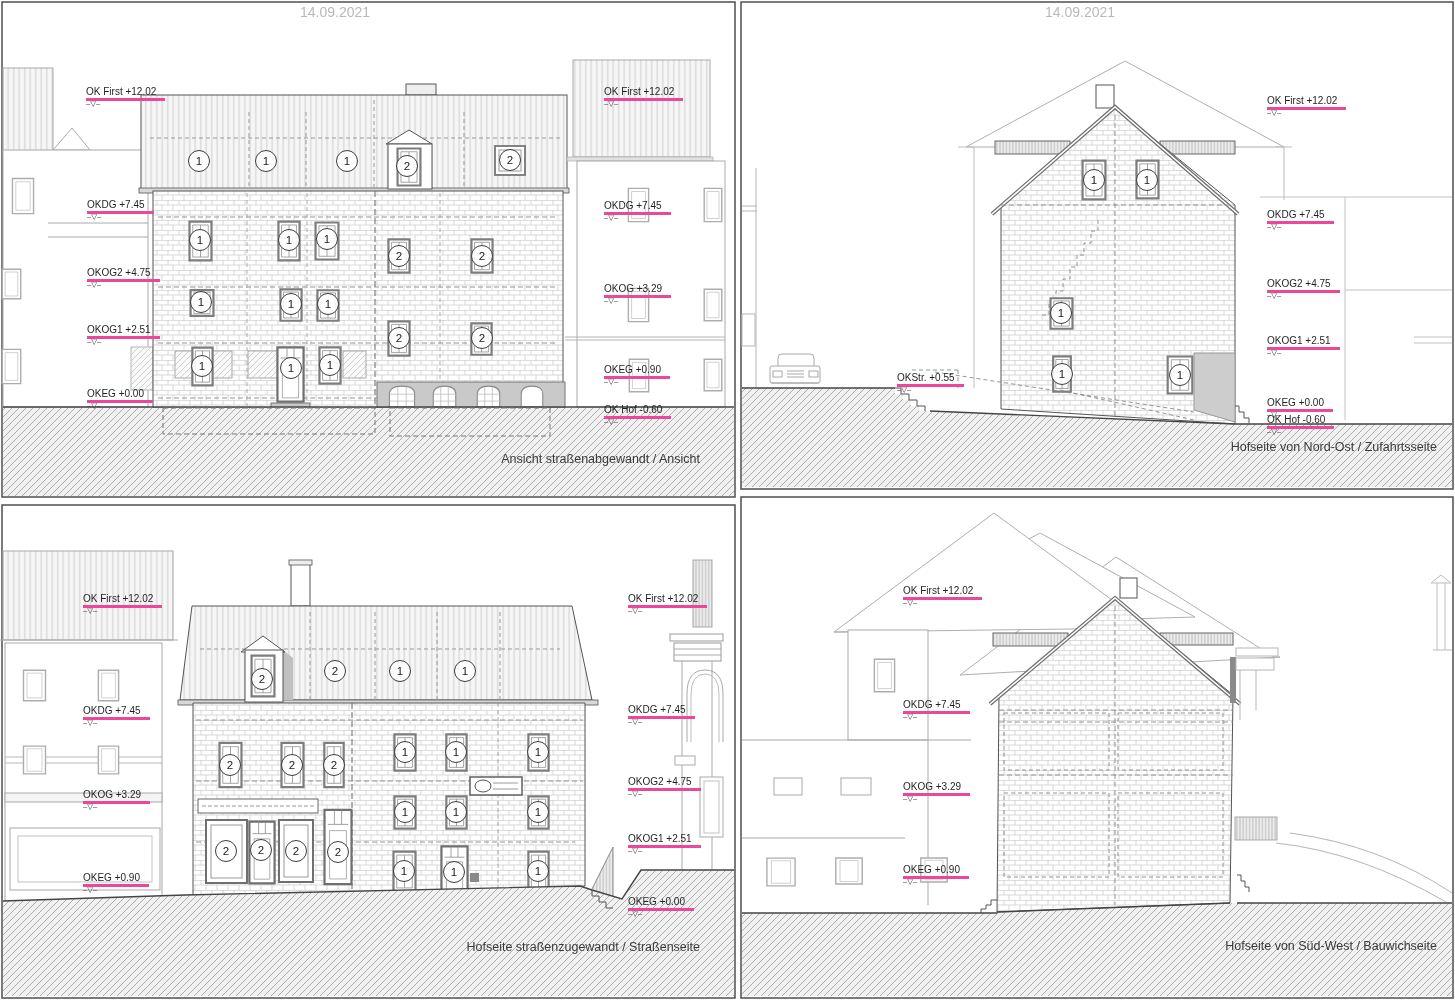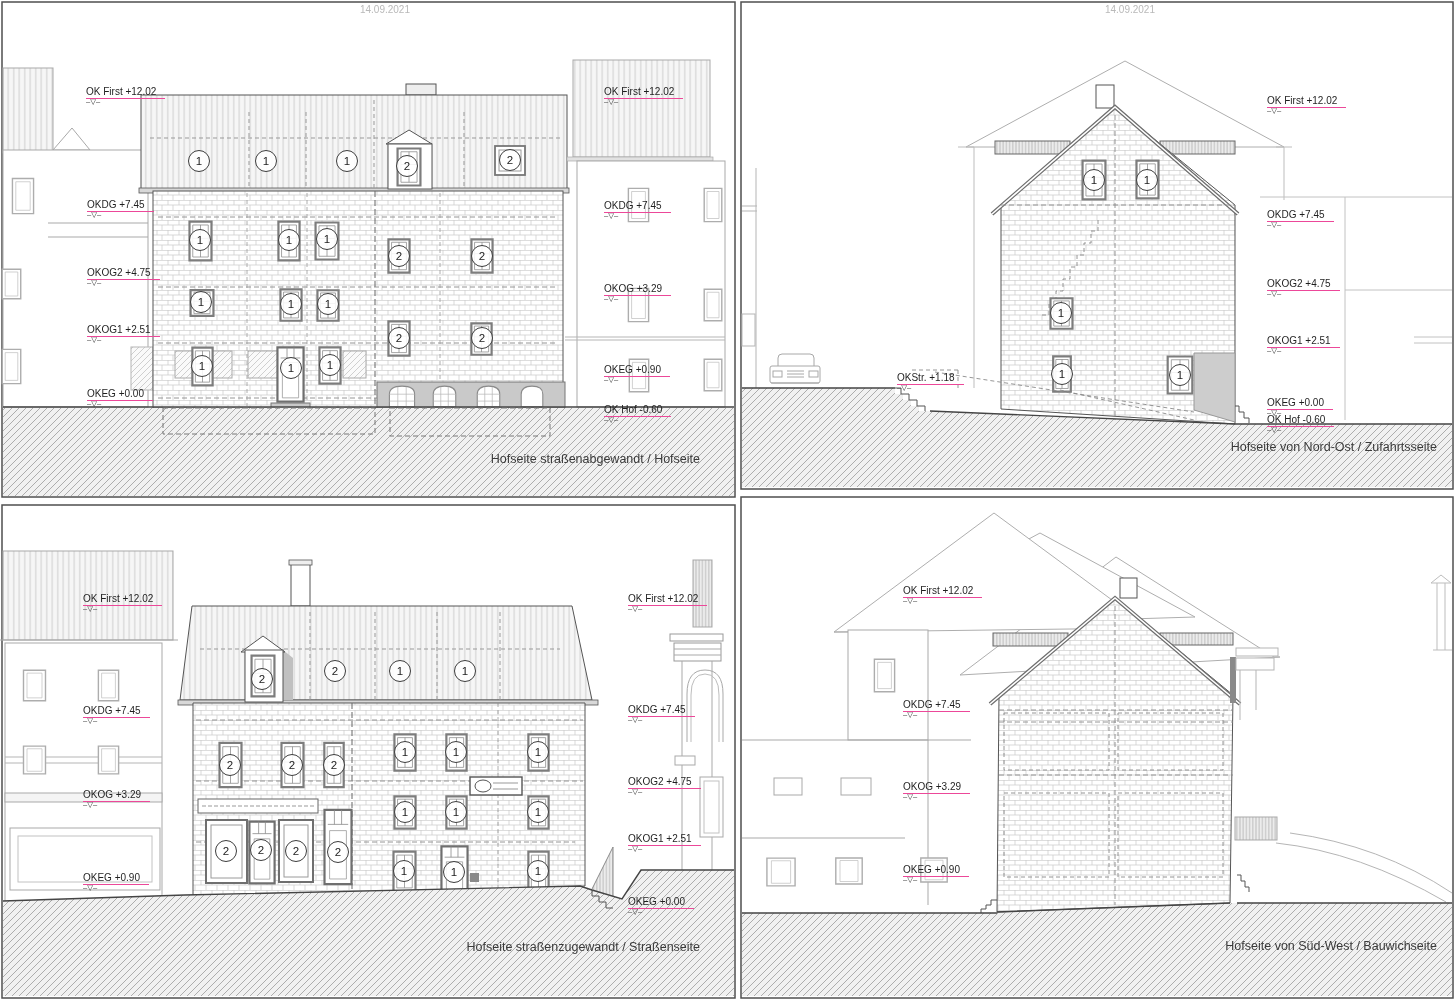--- a/index.html
+++ b/index.html
@@ -1,23 +1,23 @@
 <!DOCTYPE html>
 <html><head>
 <meta charset="utf-8">
 <style>
   html,body{margin:0;padding:0;background:#fff;}
   #canvas{position:relative;width:1455px;height:1000px;background:#fff;overflow:hidden;
           font-family:"Liberation Sans", sans-serif;}
   #art{position:absolute;left:0;top:0;}
   #overlay{position:absolute;left:0;top:0;width:1455px;height:1000px;pointer-events:none;}
   .caption{position:absolute;font-size:12.5px;color:#3a3a3a;text-align:right;white-space:nowrap;}
-  .date{position:absolute;font-size:10px;color:#b9b9b9;text-align:right;width:110px;}
+  .date{position:absolute;font-size:14px;color:#b9b9b9;text-align:left;width:110px;}
   .marker{position:absolute;white-space:nowrap;line-height:1;}
-  .marker .mlab{font-size:10px;color:#1f1f1f;border-bottom:1px solid #ec4899;padding:0 9px 1px 0;display:inline-block;}
+  .marker .mlab{font-size:10px;color:#1f1f1f;border-bottom:3px solid #ec4899;padding:0 9px 1px 0;display:inline-block;}
   .marker .msym{display:block;font-size:7.5px;color:#444;margin-top:-1px;letter-spacing:0px;}
   .badge{position:absolute;width:20px;height:20px;border:1.3px solid #3d3d3d;border-radius:50%;
          background:rgba(255,255,255,.88);color:#222;font-size:11.5px;display:flex;align-items:center;
          justify-content:center;transform:translate(-50%,-50%);}
 </style>
 </head>
 <body>
 
 <div id="canvas">
 
@@ -308,21 +308,21 @@
 
   <path d="M981,913v-4h5v-4h5v-5h6" stroke="#555" fill="none"></path>
   <path d="M1237,875h4v6h4v6h4v5" stroke="#555" fill="none"></path>
   <path d="M742,913H997 M997,912L1230,903 M1237,903H1452" stroke="#444" stroke-width="1.4" fill="none"></path>
 </g>
 </svg>
 
 <div id="overlay">
   <div class="date" style="left:300px;top:4px">14.09.2021</div>
   <div class="date" style="left:1045px;top:4px">14.09.2021</div>
-  <div class="caption" style="left:380px;top:452px;width:320px">Hofseite straßenabgewandt / Hofseite</div>
+  <div class="caption" style="left:380px;top:452px;width:320px">Ansicht straßenabgewandt / Ansicht</div>
   <div class="caption" style="left:1117px;top:440px;width:320px">Hofseite von Nord-Ost / Zufahrtsseite</div>
   <div class="caption" style="left:380px;top:940px;width:320px">Hofseite straßenzugewandt / Straßenseite</div>
   <div class="caption" style="left:1117px;top:939px;width:320px">Hofseite von Süd-West / Bauwichseite</div>
 <div class="marker" style="left: 86px; top: 82px;"><span class="mlab">OK First +12.02</span><span class="msym">–▽–</span></div>
       <div class="marker" style="left: 87px; top: 195px;"><span class="mlab">OKDG +7.45</span><span class="msym">–▽–</span></div>
       <div class="marker" style="left: 87px; top: 263px;"><span class="mlab">OKOG2 +4.75</span><span class="msym">–▽–</span></div>
       <div class="marker" style="left: 87px; top: 320px;"><span class="mlab">OKOG1 +2.51</span><span class="msym">–▽–</span></div>
       <div class="marker" style="left: 87px; top: 384px;"><span class="mlab">OKEG +0.00</span><span class="msym">–▽–</span></div>
       <div class="marker" style="left: 604px; top: 82px;"><span class="mlab">OK First +12.02</span><span class="msym">–▽–</span></div>
       <div class="marker" style="left: 604px; top: 196px;"><span class="mlab">OKDG +7.45</span><span class="msym">–▽–</span></div>
@@ -346,21 +346,21 @@
       <div class="badge" style="left: 399px; top: 256px;">2</div>
       <div class="badge" style="left: 482px; top: 256px;">2</div>
       <div class="badge" style="left: 399px; top: 338px;">2</div>
       <div class="badge" style="left: 482px; top: 338px;">2</div>
       <div class="marker" style="left: 1267px; top: 91px;"><span class="mlab">OK First +12.02</span><span class="msym">–▽–</span></div>
       <div class="marker" style="left: 1267px; top: 205px;"><span class="mlab">OKDG +7.45</span><span class="msym">–▽–</span></div>
       <div class="marker" style="left: 1267px; top: 274px;"><span class="mlab">OKOG2 +4.75</span><span class="msym">–▽–</span></div>
       <div class="marker" style="left: 1267px; top: 331px;"><span class="mlab">OKOG1 +2.51</span><span class="msym">–▽–</span></div>
       <div class="marker" style="left: 1267px; top: 393px;"><span class="mlab">OKEG +0.00</span><span class="msym">–▽–</span></div>
       <div class="marker" style="left: 1267px; top: 410px;"><span class="mlab">OK Hof -0.60</span><span class="msym">–▽–</span></div>
-      <div class="marker" style="left: 897px; top: 368px;"><span class="mlab">OKStr. +1.18</span><span class="msym">–▽–</span></div>
+      <div class="marker" style="left: 897px; top: 368px;"><span class="mlab">OKStr. +0.55</span><span class="msym">–▽–</span></div>
       <div class="badge" style="left: 1094px; top: 180px;">1</div>
       <div class="badge" style="left: 1147px; top: 180px;">1</div>
       <div class="badge" style="left: 1061px; top: 313px;">1</div>
       <div class="badge" style="left: 1062px; top: 374px;">1</div>
       <div class="badge" style="left: 1180px; top: 375px;">1</div>
       <div class="marker" style="left: 83px; top: 589px;"><span class="mlab">OK First +12.02</span><span class="msym">–▽–</span></div>
       <div class="marker" style="left: 83px; top: 701px;"><span class="mlab">OKDG +7.45</span><span class="msym">–▽–</span></div>
       <div class="marker" style="left: 83px; top: 785px;"><span class="mlab">OKOG +3.29</span><span class="msym">–▽–</span></div>
       <div class="marker" style="left: 83px; top: 868px;"><span class="mlab">OKEG +0.90</span><span class="msym">–▽–</span></div>
       <div class="marker" style="left: 628px; top: 589px;"><span class="mlab">OK First +12.02</span><span class="msym">–▽–</span></div>

